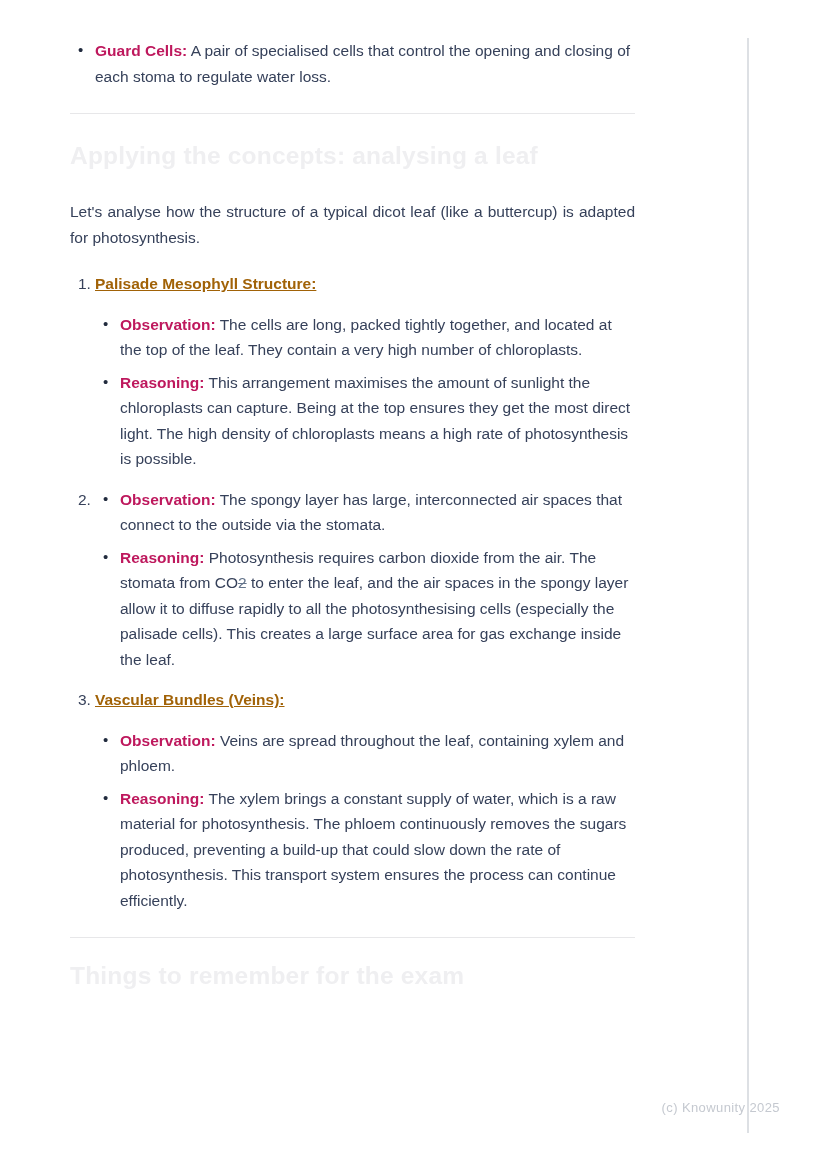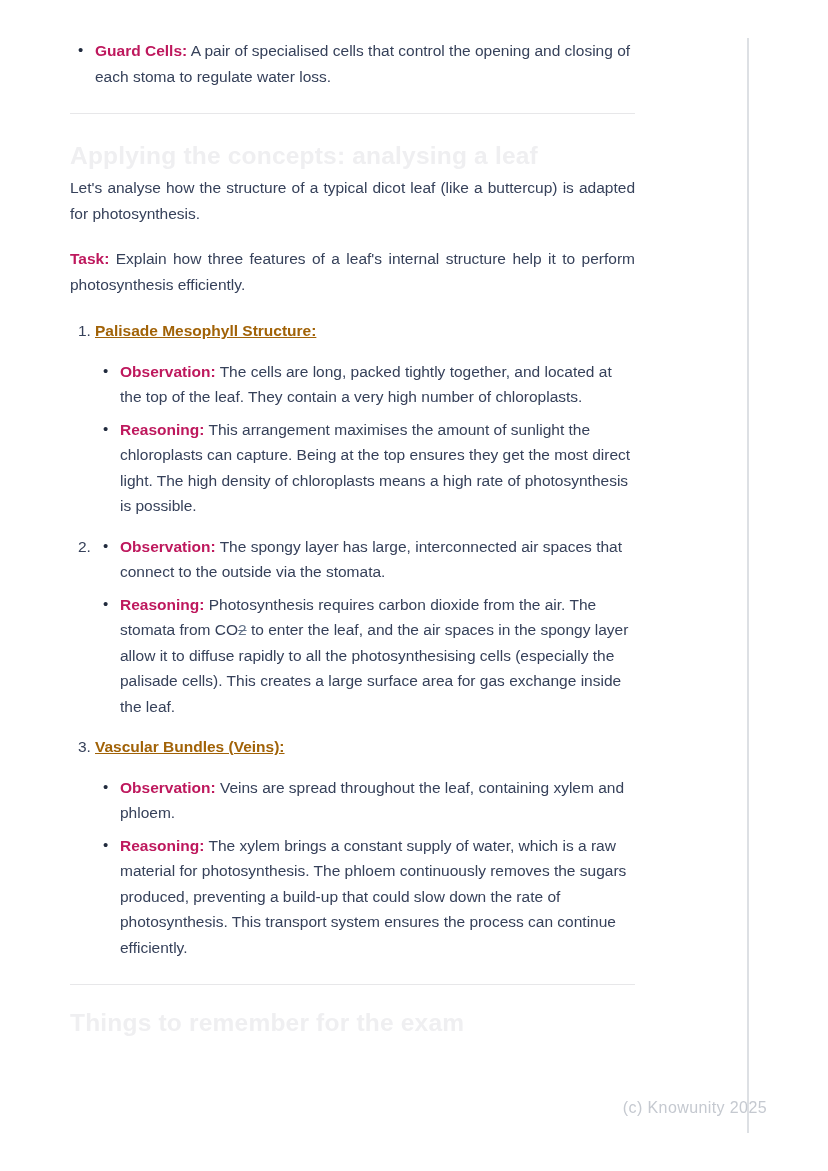--- a/index.html
+++ b/index.html
@@ -40,21 +40,21 @@
   }
   .faded-heading {
     margin-top:27px;
     font-size:24.5px;
     line-height:30px;
     font-weight:700;
     color:#efeff1;
     letter-spacing:0.2px;
   }
   .faded-heading.second { margin-top:23px; }
-  .para { margin-top:4px; }
+  .para { margin-top:28px; }
   .para.justify { text-align:justify; }
   .para.task { margin-top:20px; }
 
   .ol { margin-top:21px; }
   .ol-item { margin-top:15px; }
   .ol-item:first-child { margin-top:0; }
   .ol-title { position:relative; padding-left:25px; }
   .ol-num { position:absolute; left:8px; top:0; color:#36415a; }
   .ol-title b { color:#a16207;text-decoration:underline; }
   .sub-ul { margin-top:15px; padding-left:25px; }
@@ -63,22 +63,22 @@
   .strike { text-decoration:line-through; color:#64748b; }
 
   .page-edge-line {
     position:absolute;
     left:747px; top:38px;
     width:2px; height:1095px;
     background:#dde0e4;
   }
   .watermark {
     position:absolute;
-    top:1101px; right:61px;
-    font-size:16px;
+    top:1101px; right:48px;
+    font-size:13px;
     line-height:14px;
     letter-spacing:0.4px;
     color:#c5c9d0;
   }
 </style>
 </head>
 <body>
 
 <div class="page">
   <div class="content">
@@ -87,21 +87,20 @@
       <span class="dot">•</span>
       <p><b>Guard Cells:</b> <span>A pair of specialised cells that control the opening and closing of each stoma to regulate water loss.</span></p>
     </div>
 
     <div class="divider"></div>
 
     <h1 class="faded-heading">Applying the concepts: analysing a leaf</h1>
 
     <p class="para justify">Let's analyse how the structure of a typical dicot leaf (like a buttercup) is adapted for photosynthesis.</p>
 
-    <p class="para justify task"><b>Task:</b> <span>Explain how three features of a leaf's internal structure help it to perform photosynthesis efficiently.</span></p>
 
     <div class="ol">
 
       <div class="ol-item">
         <div class="ol-title">
           <span class="ol-num">1.</span>
           <b>Palisade Mesophyll Structure:</b>
         </div>
         <div class="sub-ul">
           <div class="sub-li">

